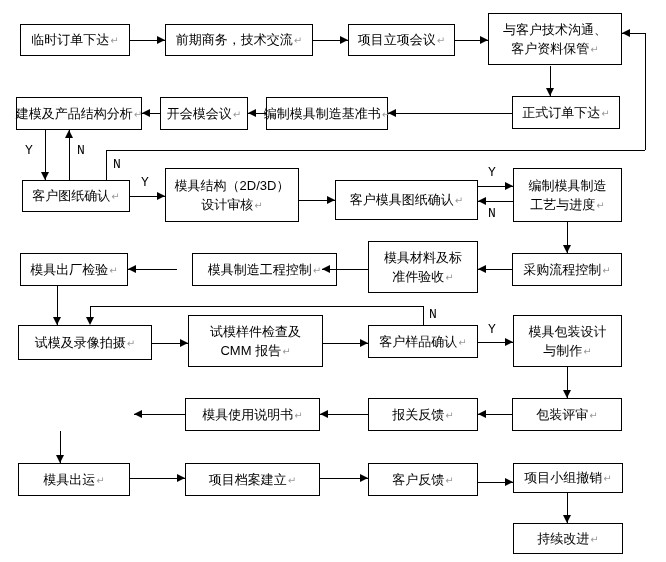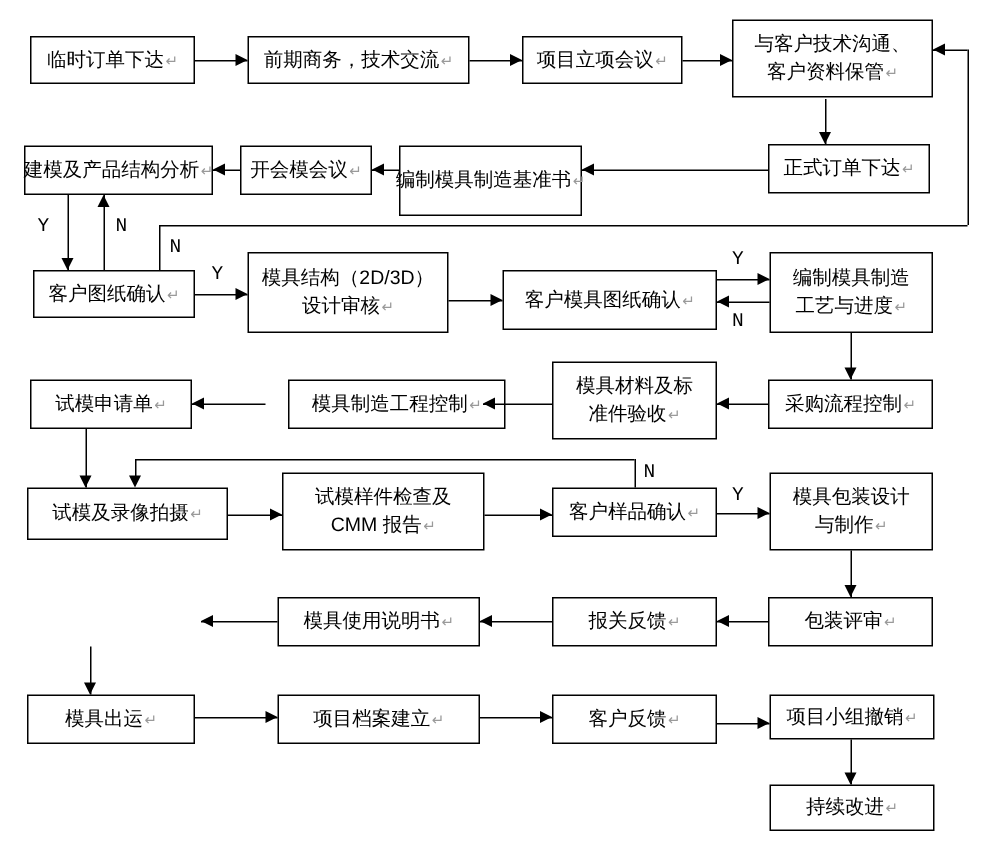--- a/index.html
+++ b/index.html
@@ -46,21 +46,21 @@
     <span class="line">与客户技术沟通、</span>
     <span class="line"><span>客户资料保管</span><span class="ret">↵</span></span>
   </div>
 
   <div class="node" style="left:16px;top:97px;width:126px;height:33px">
       <span class="line"><span>建模及产品结构分析</span><span class="ret">↵</span></span>
     </div>
   <div class="node" style="left:160px;top:97px;width:88px;height:33px">
       <span class="line"><span>开会模会议</span><span class="ret">↵</span></span>
     </div>
-  <div class="node" style="left:266px;top:97px;width:122px;height:47px">
+  <div class="node" style="left:266px;top:97px;width:122px;height:33px">
       <span class="line"><span>编制模具制造基准书</span><span class="ret">↵</span></span>
     </div>
   <div class="node" style="left:512px;top:96px;width:108px;height:33px">
       <span class="line"><span>正式订单下达</span><span class="ret">↵</span></span>
     </div>
 
   <div class="node" style="left:22px;top:180px;width:108px;height:32px">
       <span class="line"><span>客户图纸确认</span><span class="ret">↵</span></span>
     </div>
   <div class="node" style="left:165px;top:168px;width:134px;height:54px">
@@ -69,21 +69,21 @@
   </div>
   <div class="node" style="left:335px;top:180px;width:143px;height:40px">
       <span class="line"><span>客户模具图纸确认</span><span class="ret">↵</span></span>
     </div>
   <div class="node" style="left:513px;top:168px;width:109px;height:54px">
     <span class="line">编制模具制造</span>
     <span class="line"><span>工艺与进度</span><span class="ret">↵</span></span>
   </div>
 
   <div class="node" style="left:20px;top:253px;width:108px;height:33px">
-      <span class="line"><span>试模申请单</span><span class="ret">↵</span></span>
+      <span class="line"><span>模具出厂检验</span><span class="ret">↵</span></span>
     </div>
   <div class="node" style="left:192px;top:253px;width:145px;height:33px">
       <span class="line"><span>模具制造工程控制</span><span class="ret">↵</span></span>
     </div>
   <div class="node" style="left:368px;top:241px;width:110px;height:52px">
     <span class="line">模具材料及标</span>
     <span class="line"><span>准件验收</span><span class="ret">↵</span></span>
   </div>
   <div class="node" style="left:512px;top:253px;width:110px;height:33px">
       <span class="line"><span>采购流程控制</span><span class="ret">↵</span></span>

